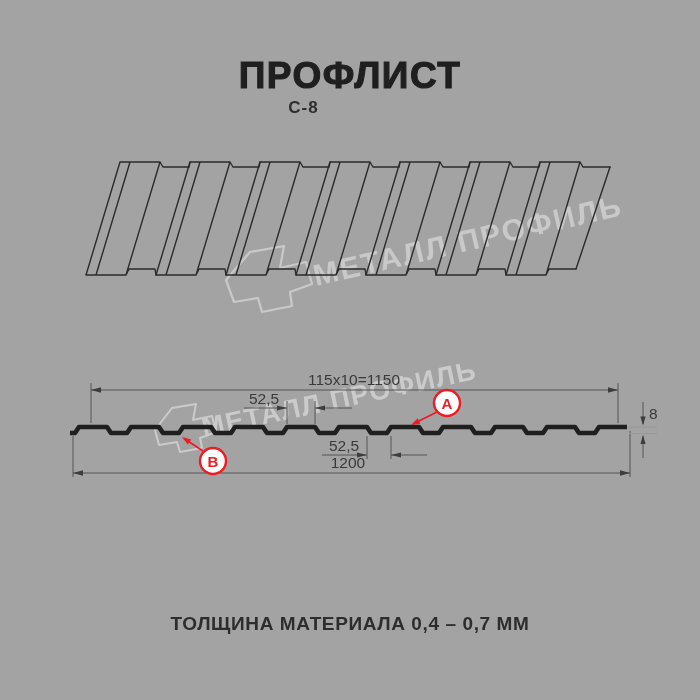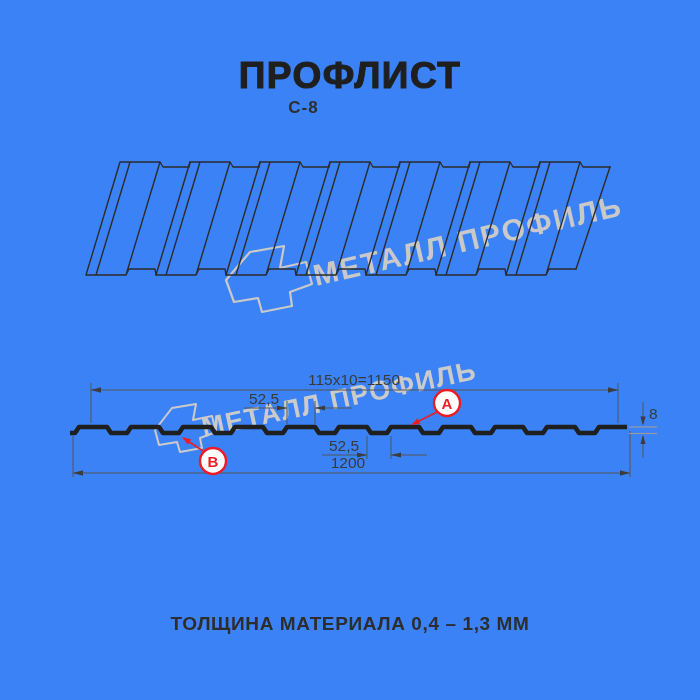--- a/index.html
+++ b/index.html
@@ -1,16 +1,16 @@
 <!DOCTYPE html>
 <html><head>
 <meta charset="utf-8">
 <style>
   html,body{margin:0;padding:0;background:#ffffff;}
-  .page{position:relative;width:700px;height:700px;background:#3b82f6;overflow:hidden;
+  .page{position:relative;width:700px;height:700px;background:#a3a3a3;overflow:hidden;
         font-family:"Liberation Sans",sans-serif;}
   .title{position:absolute;top:55px;left:0;width:700px;text-align:center;
          font-size:37px;font-weight:800;letter-spacing:1.5px;color:#1f1f1f;
          -webkit-text-stroke:1.1px #1f1f1f;}
   .subtitle{position:absolute;top:98px;left:0;width:607px;text-align:center;
             font-size:17px;font-weight:700;letter-spacing:1px;color:#2e2e2e;}
   .footer{position:absolute;top:613px;left:0;width:700px;text-align:center;
           font-size:19px;font-weight:700;letter-spacing:0.6px;color:#2d2d2d;}
   svg{position:absolute;left:0;}
   svg text{font-family:"Liberation Sans",sans-serif;}
@@ -108,15 +108,15 @@
     </g>
 
     <g>
       <line x1="203" y1="96" x2="184" y2="83.5" stroke="#ed1c24" stroke-width="1.6"></line>
       <polygon points="182,82 187.8,89.5 191.2,84.5" fill="#ed1c24"></polygon>
       <circle cx="213" cy="106" r="13" fill="#ffffff" stroke="#ed1c24" stroke-width="2.4"></circle>
       <text class="marker-text" x="213" y="111.5" text-anchor="middle">В</text>
     </g>
   </svg>
 
-  <div class="footer">ТОЛЩИНА МАТЕРИАЛА 0,4 – 1,3 ММ</div>
+  <div class="footer">ТОЛЩИНА МАТЕРИАЛА 0,4 – 0,7 ММ</div>
 
 </div>
 
 </body></html>

